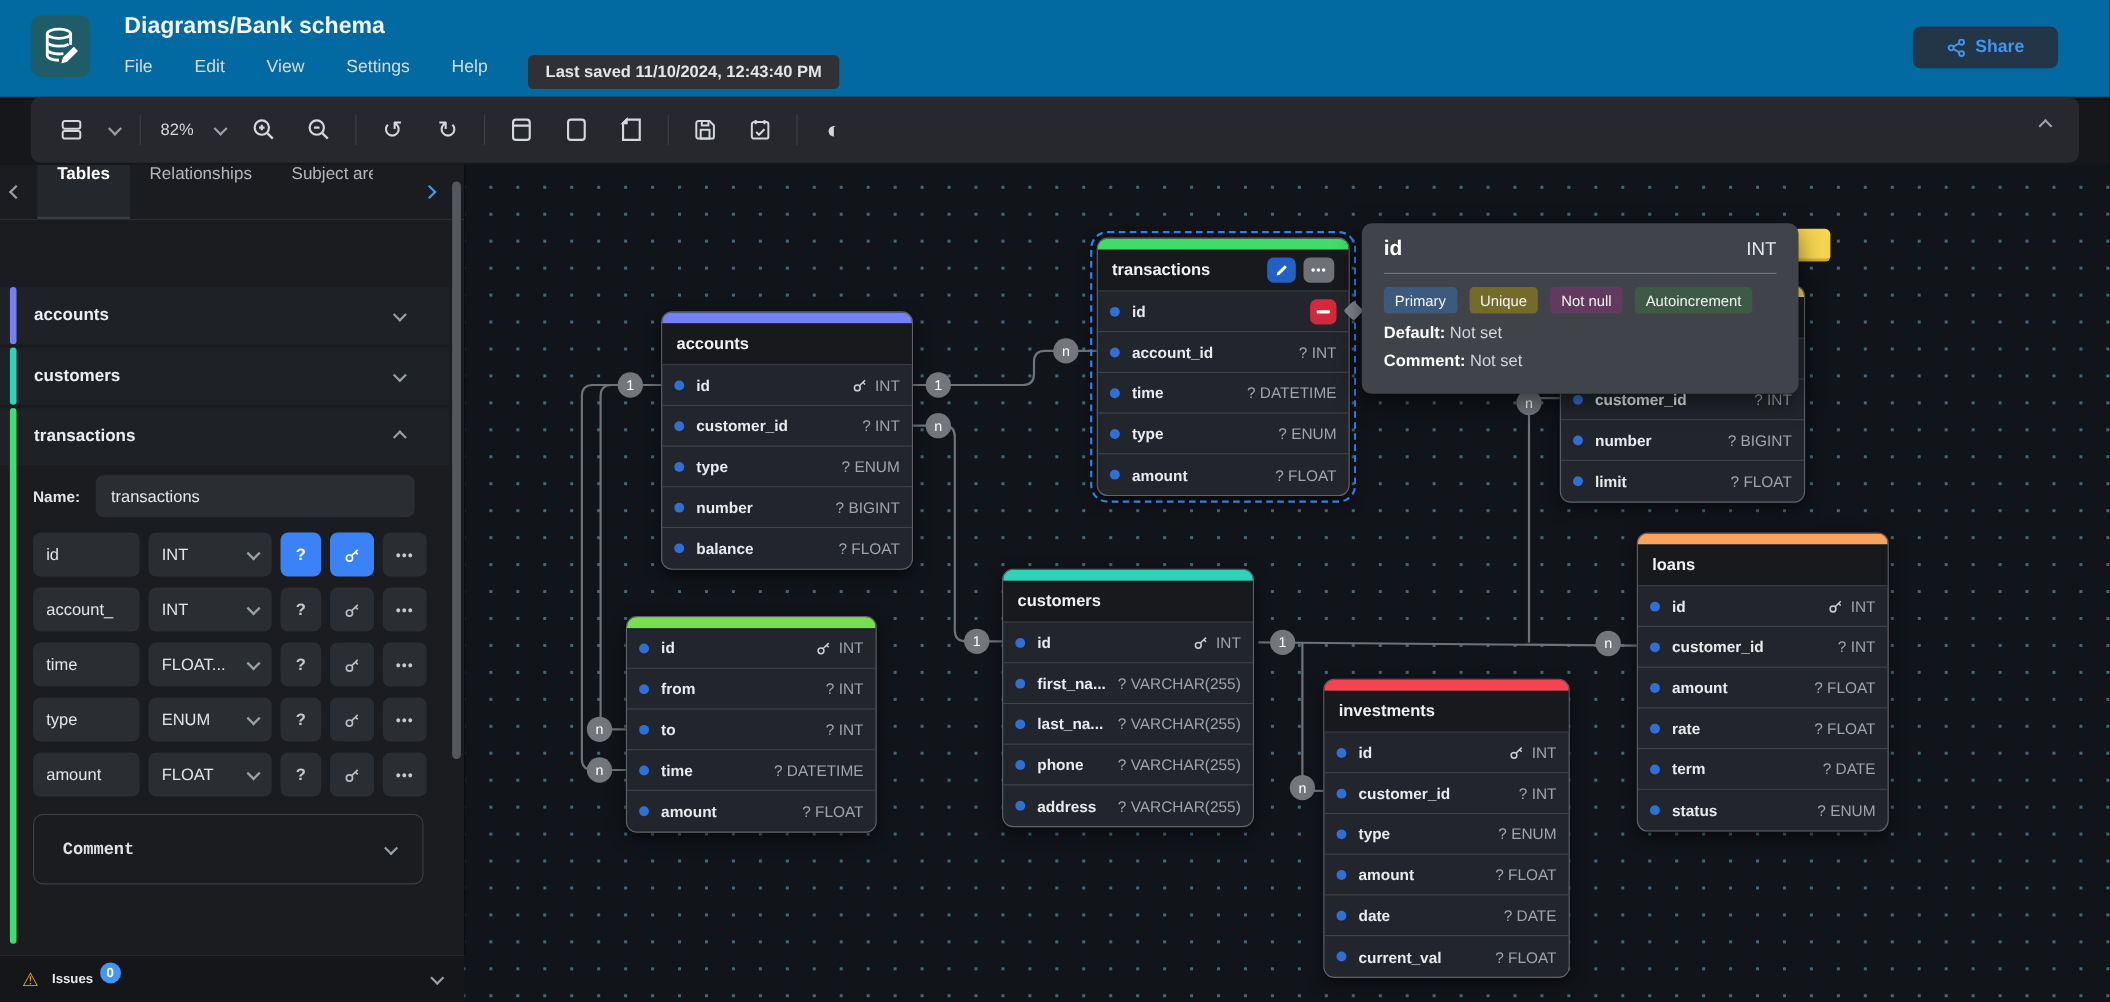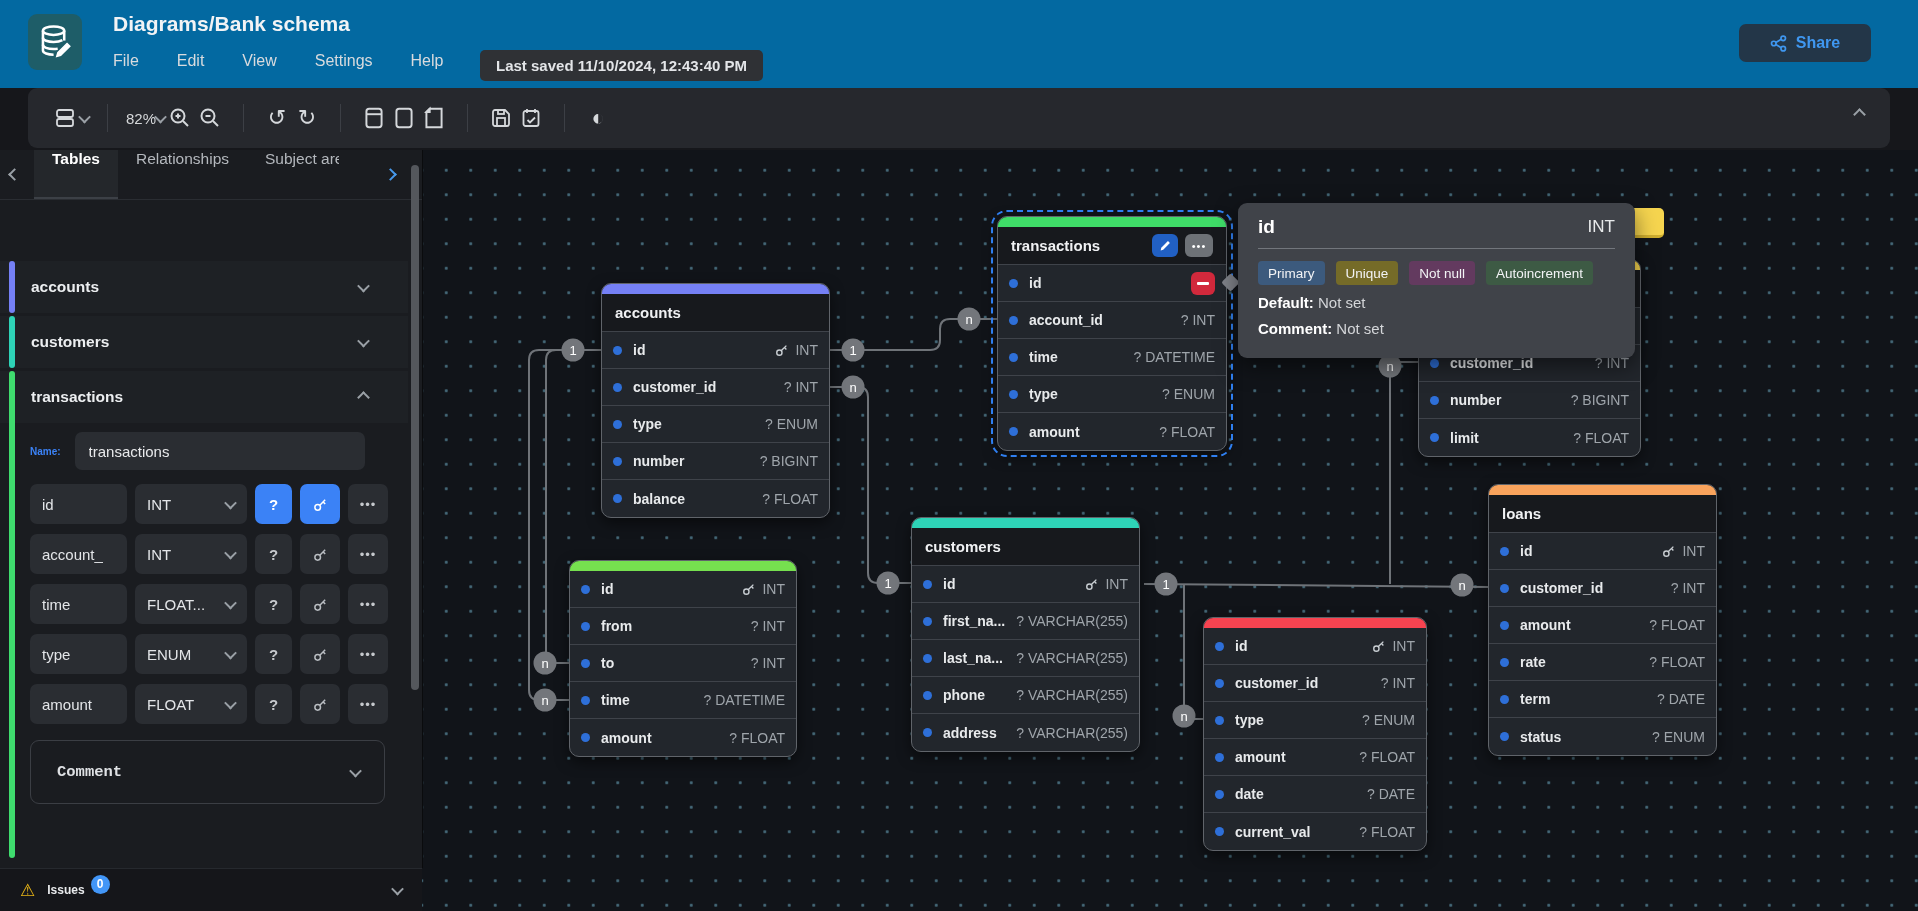--- a/index.html
+++ b/index.html
@@ -12,21 +12,21 @@
   .apptitle{position:absolute;left:113px;top:12px;font-size:21px;font-weight:600;color:#f2f3f5;}
   .menurow{position:absolute;left:113px;top:52px;display:flex;gap:38px;font-size:16px;color:#d9dbde;}
   .menuitem{cursor:default;}
   .savedchip{position:absolute;left:480px;top:50px;height:31px;padding:0 16px;border-radius:5px;background:#2f3135;
     display:flex;align-items:center;font-size:15px;font-weight:600;color:#e3e5e8;}
   .sharebtn{position:absolute;left:1739px;top:24px;width:132px;height:38px;border-radius:7px;background:#233648;
     display:flex;align-items:center;justify-content:center;gap:9px;color:#3f97f0;font-size:16px;font-weight:600;}
   
   .toolbar{position:absolute;left:28px;top:88px;width:1862px;height:60px;border-radius:9px;background:#26282d;
     display:flex;align-items:center;padding:0 22px;box-sizing:border-box;color:#d5d8db;}
-  .tbgroup{display:flex;align-items:center;}
+  .tbgroup{display:flex;align-items:center;gap:20px;}
   .tbdiv{width:1px;height:28px;background:#3c3f45;margin:0 18px;}
   .tbicon{display:flex;align-items:center;justify-content:center;width:30px;height:30px;color:#d5d8db;}
   .tbtext{font-size:15px;color:#d6d8da;}
   .glyph{font-size:22px;line-height:1;}
   .chev{display:inline-block;width:7px;height:7px;border-right:2px solid #9aa0a6;border-bottom:2px solid #9aa0a6;}
   .chev.down{transform:rotate(45deg) translate(-1px,-1px);}
   .chev.up{transform:rotate(-135deg);}
   .chev.left{transform:rotate(135deg);}
   .chev.right{transform:rotate(-45deg);}
   .chev.blue{border-color:#4799eb;}
@@ -46,21 +46,21 @@
   .searchbox input::placeholder{color:#8b9096;}
   .addtbl{width:133px;height:42px;background:#2a2d32;border-radius:7px;display:flex;align-items:center;justify-content:center;gap:8px;
     color:#4799eb;font-size:15px;font-weight:700;border:none;font-family:inherit;}
   .plus{font-size:19px;font-weight:700;line-height:1;}
   .acc{position:absolute;left:0;width:408px;height:52px;background:#1e2125;display:flex;align-items:center;}
   .accbar{position:absolute;left:9px;top:0;width:6px;height:52px;border-radius:3px;}
   .acclabel{margin-left:31px;font-size:15.5px;font-weight:700;color:#eceef0;}
   .accchev{position:absolute;right:40px;}
   .greenbar{position:absolute;left:9px;top:221px;width:6px;height:487px;border-radius:3px;}
   .namerow{position:absolute;left:30px;top:282px;display:flex;align-items:center;gap:14px;}
-  .namelabel{font-size:10px;font-weight:700;color:#3b82f6;}
+  .namelabel{font-size:14px;font-weight:700;color:#e5e5e5;}
   .nameinput{width:262px;height:38px;background:#2a2d32;border:none;border-radius:7px;color:#e8e9eb;font-size:15px;
     padding:0 14px;font-family:inherit;outline:none;}
   .frow{position:absolute;left:30px;display:flex;gap:8px;}
   .fbtn{height:40px;background:#2a2d32;border-radius:7px;border:none;color:#e3e5e8;font-size:15px;font-family:inherit;
     display:flex;align-items:center;padding:0 12px;box-sizing:border-box;}
   .fbtn.nm{width:97px;justify-content:flex-start;}
   .fbtn.tp{width:112px;justify-content:space-between;}
   .fbtn.sq{width:37px;justify-content:center;font-weight:700;color:#c6c9cd;}
   .fbtn.sq2{width:40px;justify-content:center;color:#b9bdc2;}
   .fbtn.on{background:#3b82f6;color:#ffffff;}
@@ -438,20 +438,23 @@
       </div>
     <div class="trow">
         <span class="fdot"></span>
         <span class="fname">amount</span>
         <span class="ftype">? FLOAT</span>
       </div>
   </div>
 
   <div class="tcard" style="left:1203px;top:617px;width:222px">
     <div class="tstrip" style="background-color: rgb(246, 67, 80);"></div>
+    <div class="ttitle">
+        <span>investments</span>
+      </div>
     <div class="trow">
         <span class="fdot"></span>
         <span class="fname">id</span>
         <span class="ftype">
           <svg class="ic" width="14" height="14" viewBox="0 0 16 16" fill="none" stroke="#c9ced3" stroke-width="1.6">
             <circle cx="5" cy="11" r="3"></circle>
             <path d="M7.3 8.7 L13 3 M10.8 5.2 L13 7.4"></path>
           </svg>
           <span>INT</span>
         </span>

